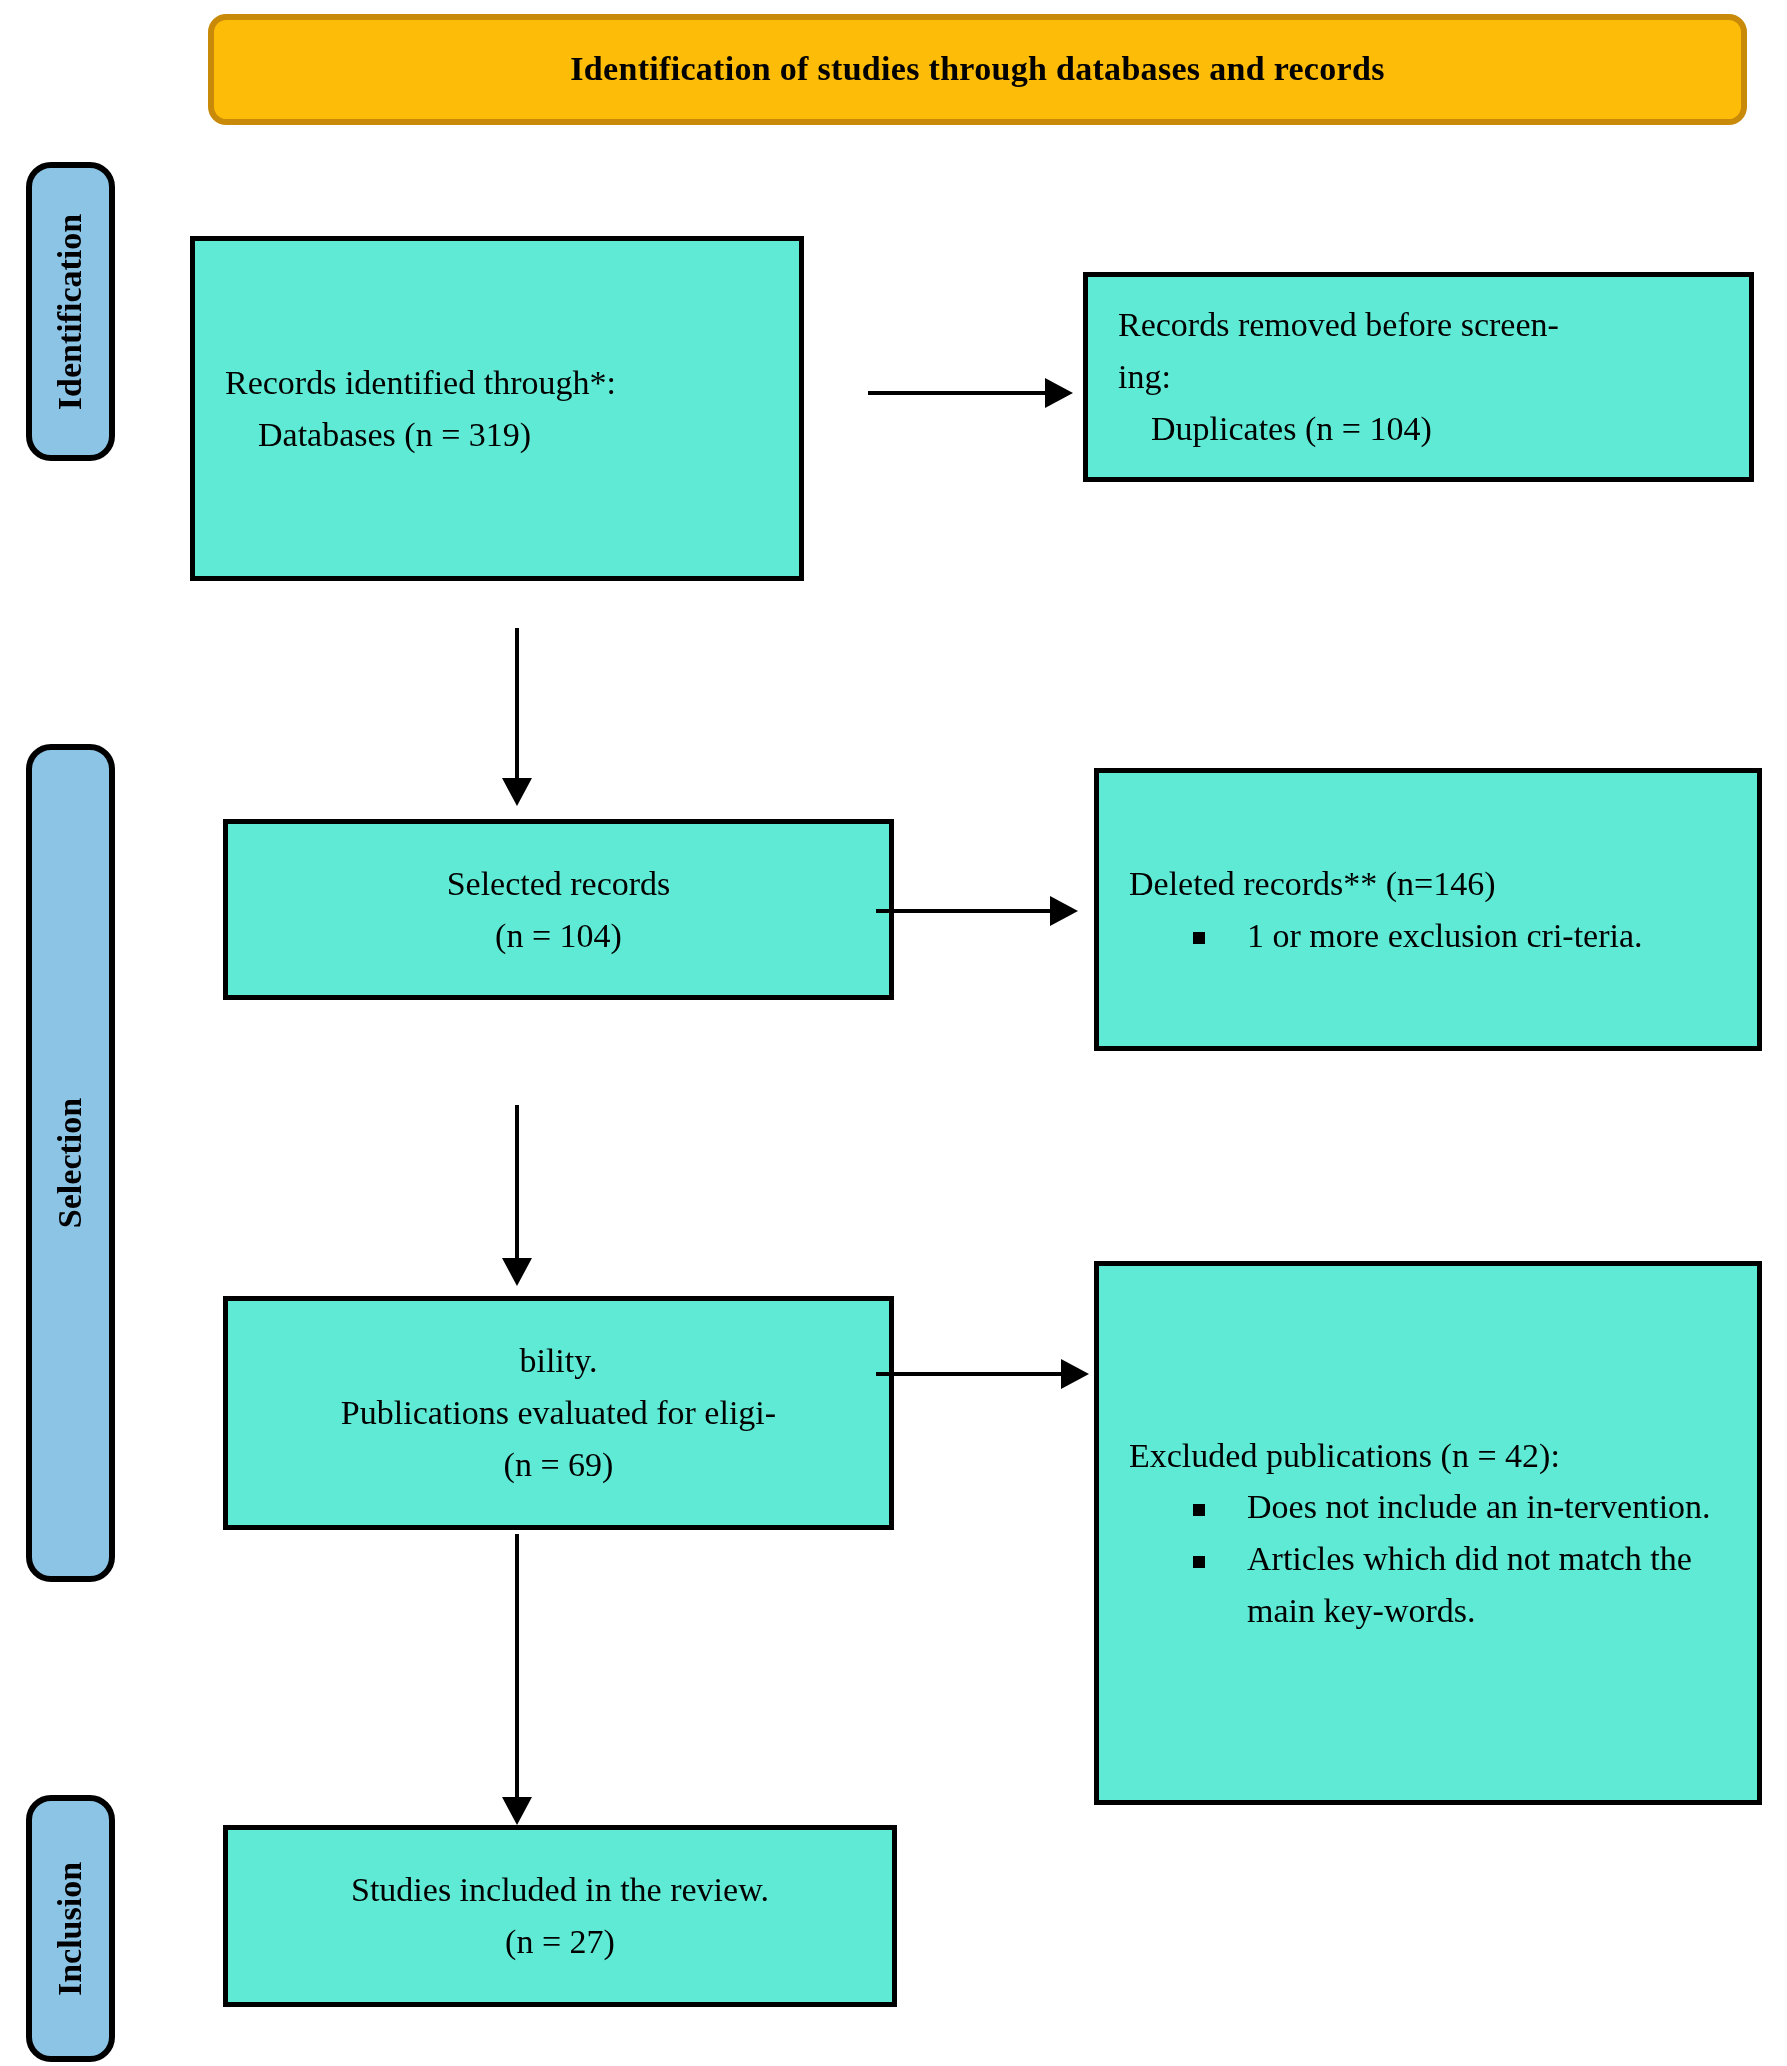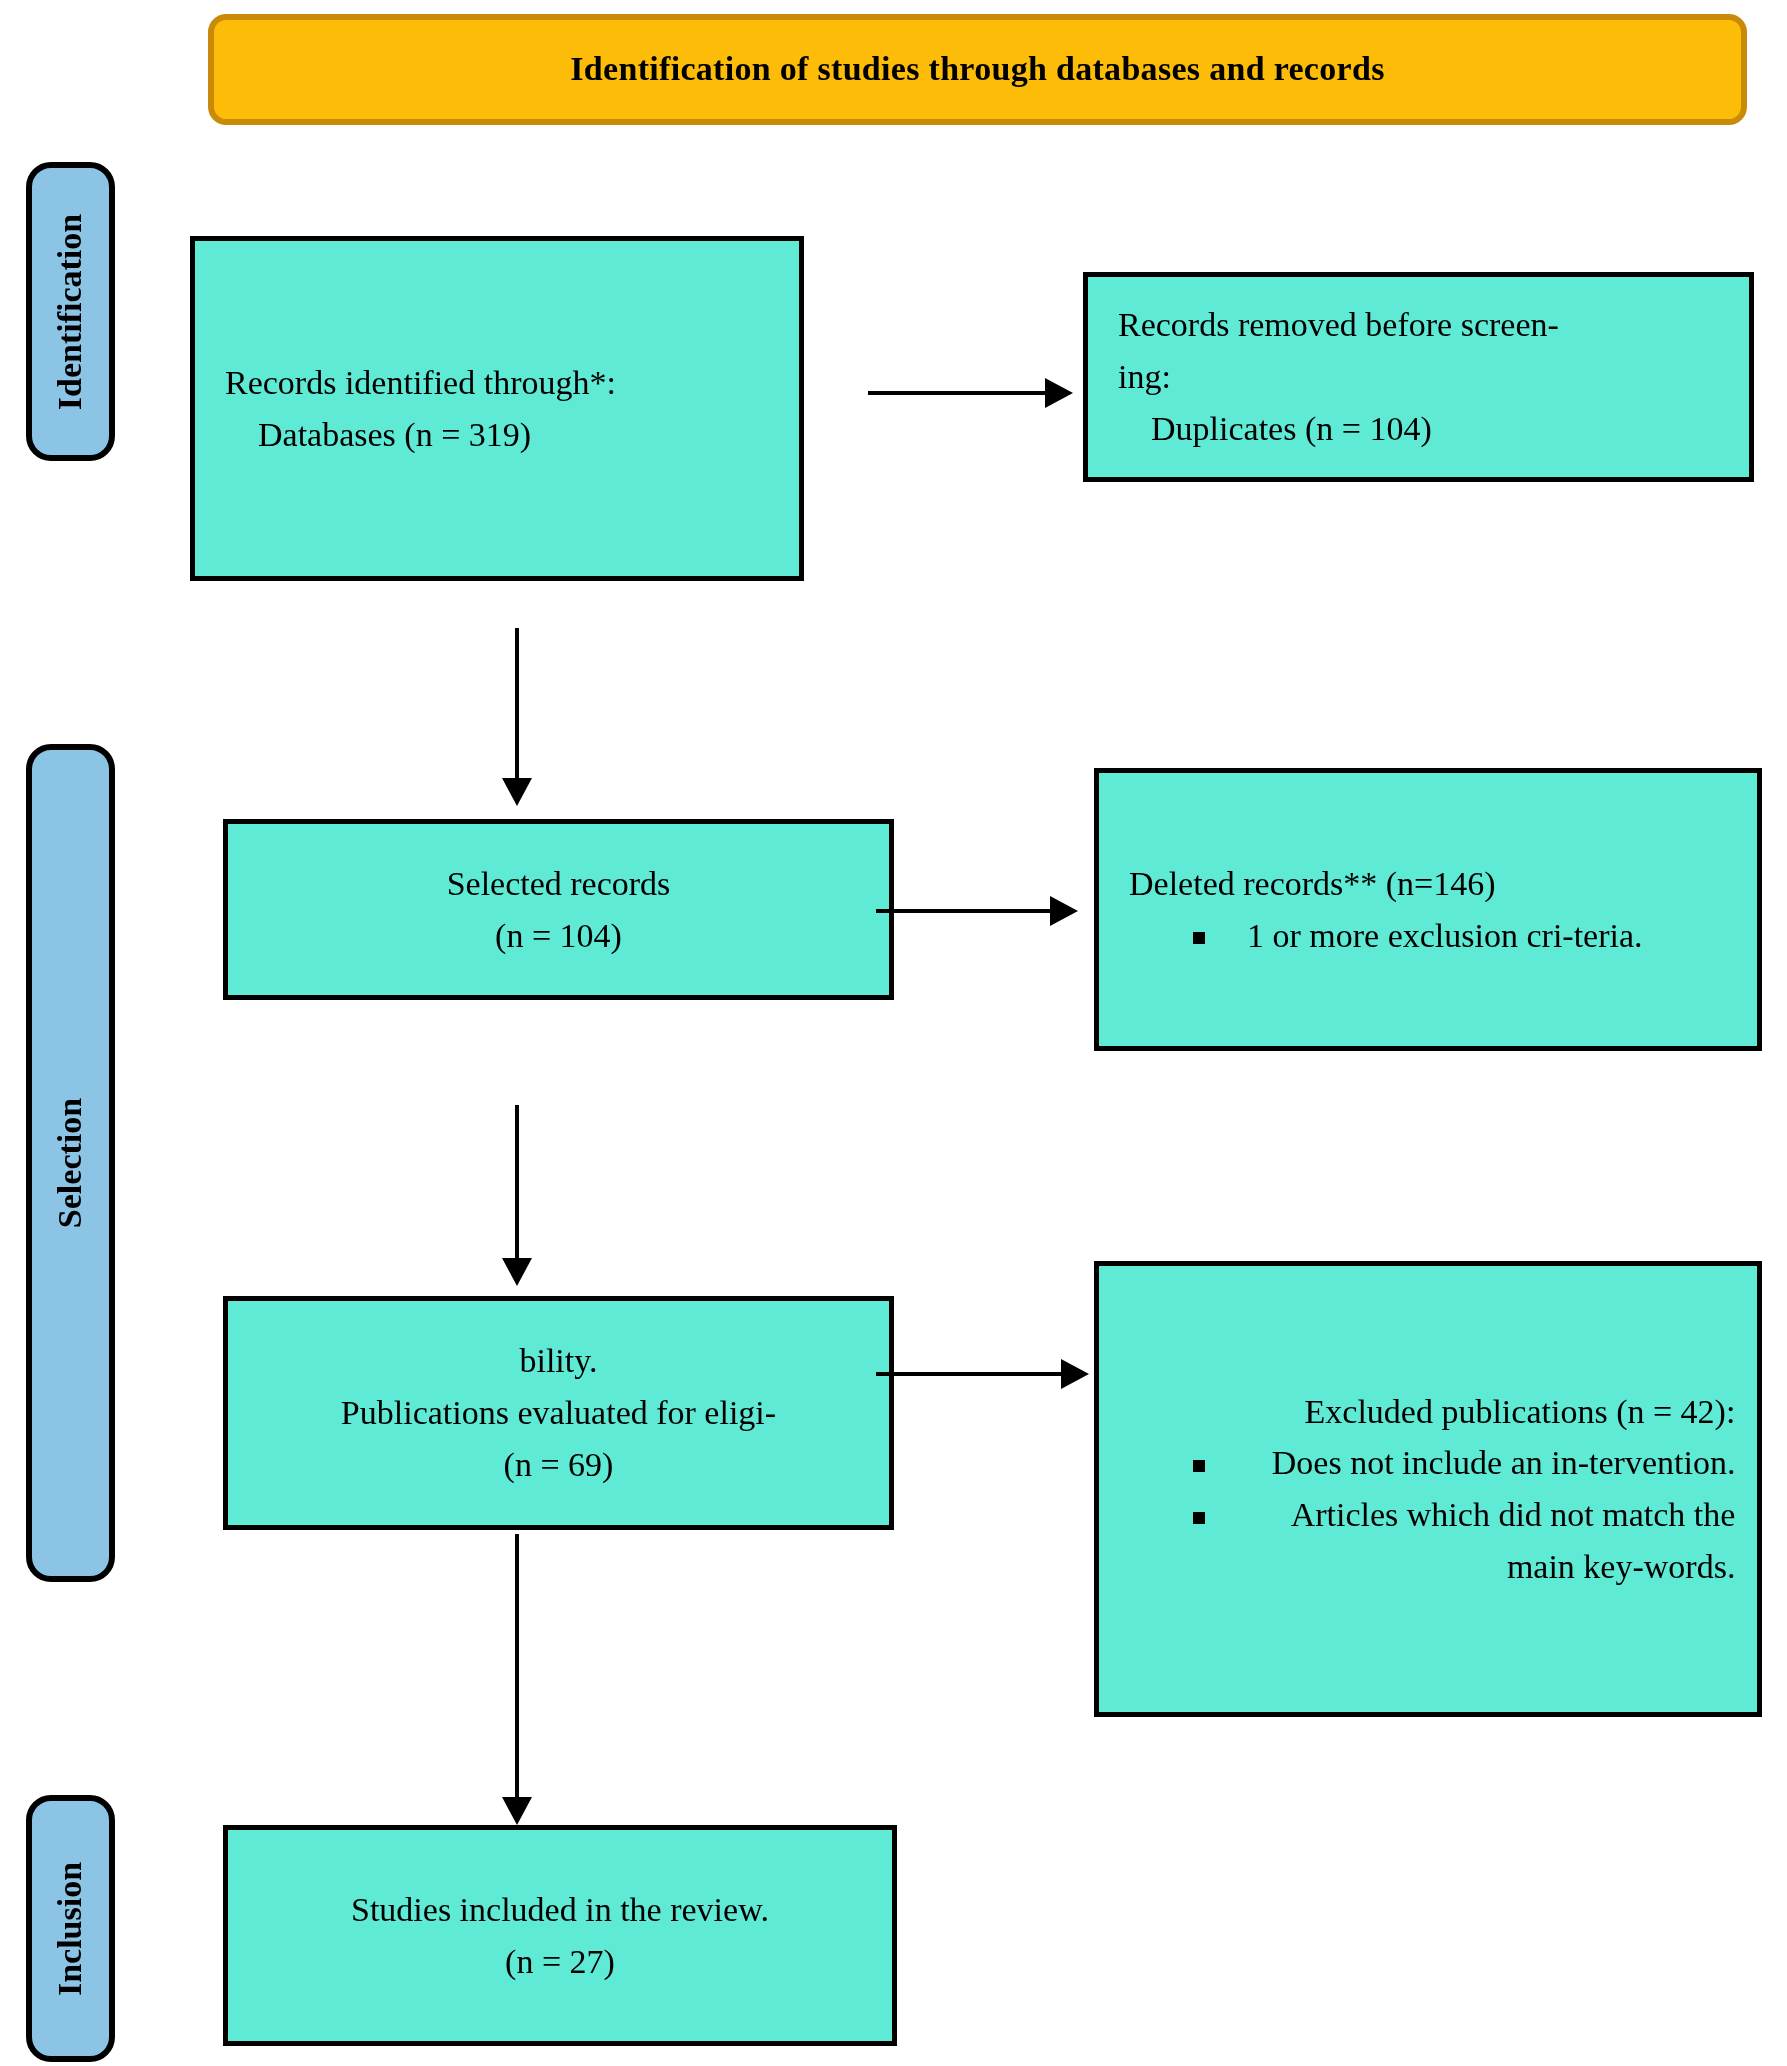--- a/index.html
+++ b/index.html
@@ -224,36 +224,36 @@
     <div class="bline center">bility.</div>
     <div class="bline center">Publications evaluated for eligi-</div>
     <div class="bline center">(n = 69)</div>
   </div>
 
   <div class="arrow-h" style="left:876px; top:1358px; width:213px; height:32px;">
     <div class="stem" style="width:186px;"></div>
     <div class="head"></div>
   </div>
 
-  <div class="flow-box pad-left" style="left:1094px; top:1261px; width:668px; height:456px;text-align:right;">
+  <div class="flow-box pad-left" style="left:1094px; top:1261px; width:668px; height:544px;">
     <div class="bline">Excluded publications (n = 42):</div>
     <div class="bullet-row">
       <span class="bullet-mark"></span>
       <span class="bullet-text">Does not include an in-tervention.</span>
     </div>
     <div class="bullet-row">
       <span class="bullet-mark"></span>
       <span class="bullet-text">Articles which did not match the main key-words.</span>
     </div>
   </div>
 
   <div class="arrow-v" style="left:501px; top:1534px; width:32px; height:291px;">
     <div class="stem" style="height:263px;"></div>
     <div class="head"></div>
   </div>
 
-  <div class="flow-box pad-center" style="left:199px; top:1825px; width:674px; height:221px;">
+  <div class="flow-box pad-center" style="left:199px; top:1825px; width:674px; height:182px;">
     <div class="bline center">Studies included in the review.</div>
     <div class="bline center">(n = 27)</div>
   </div>
 
 </div>
 
 
 </body></html>

